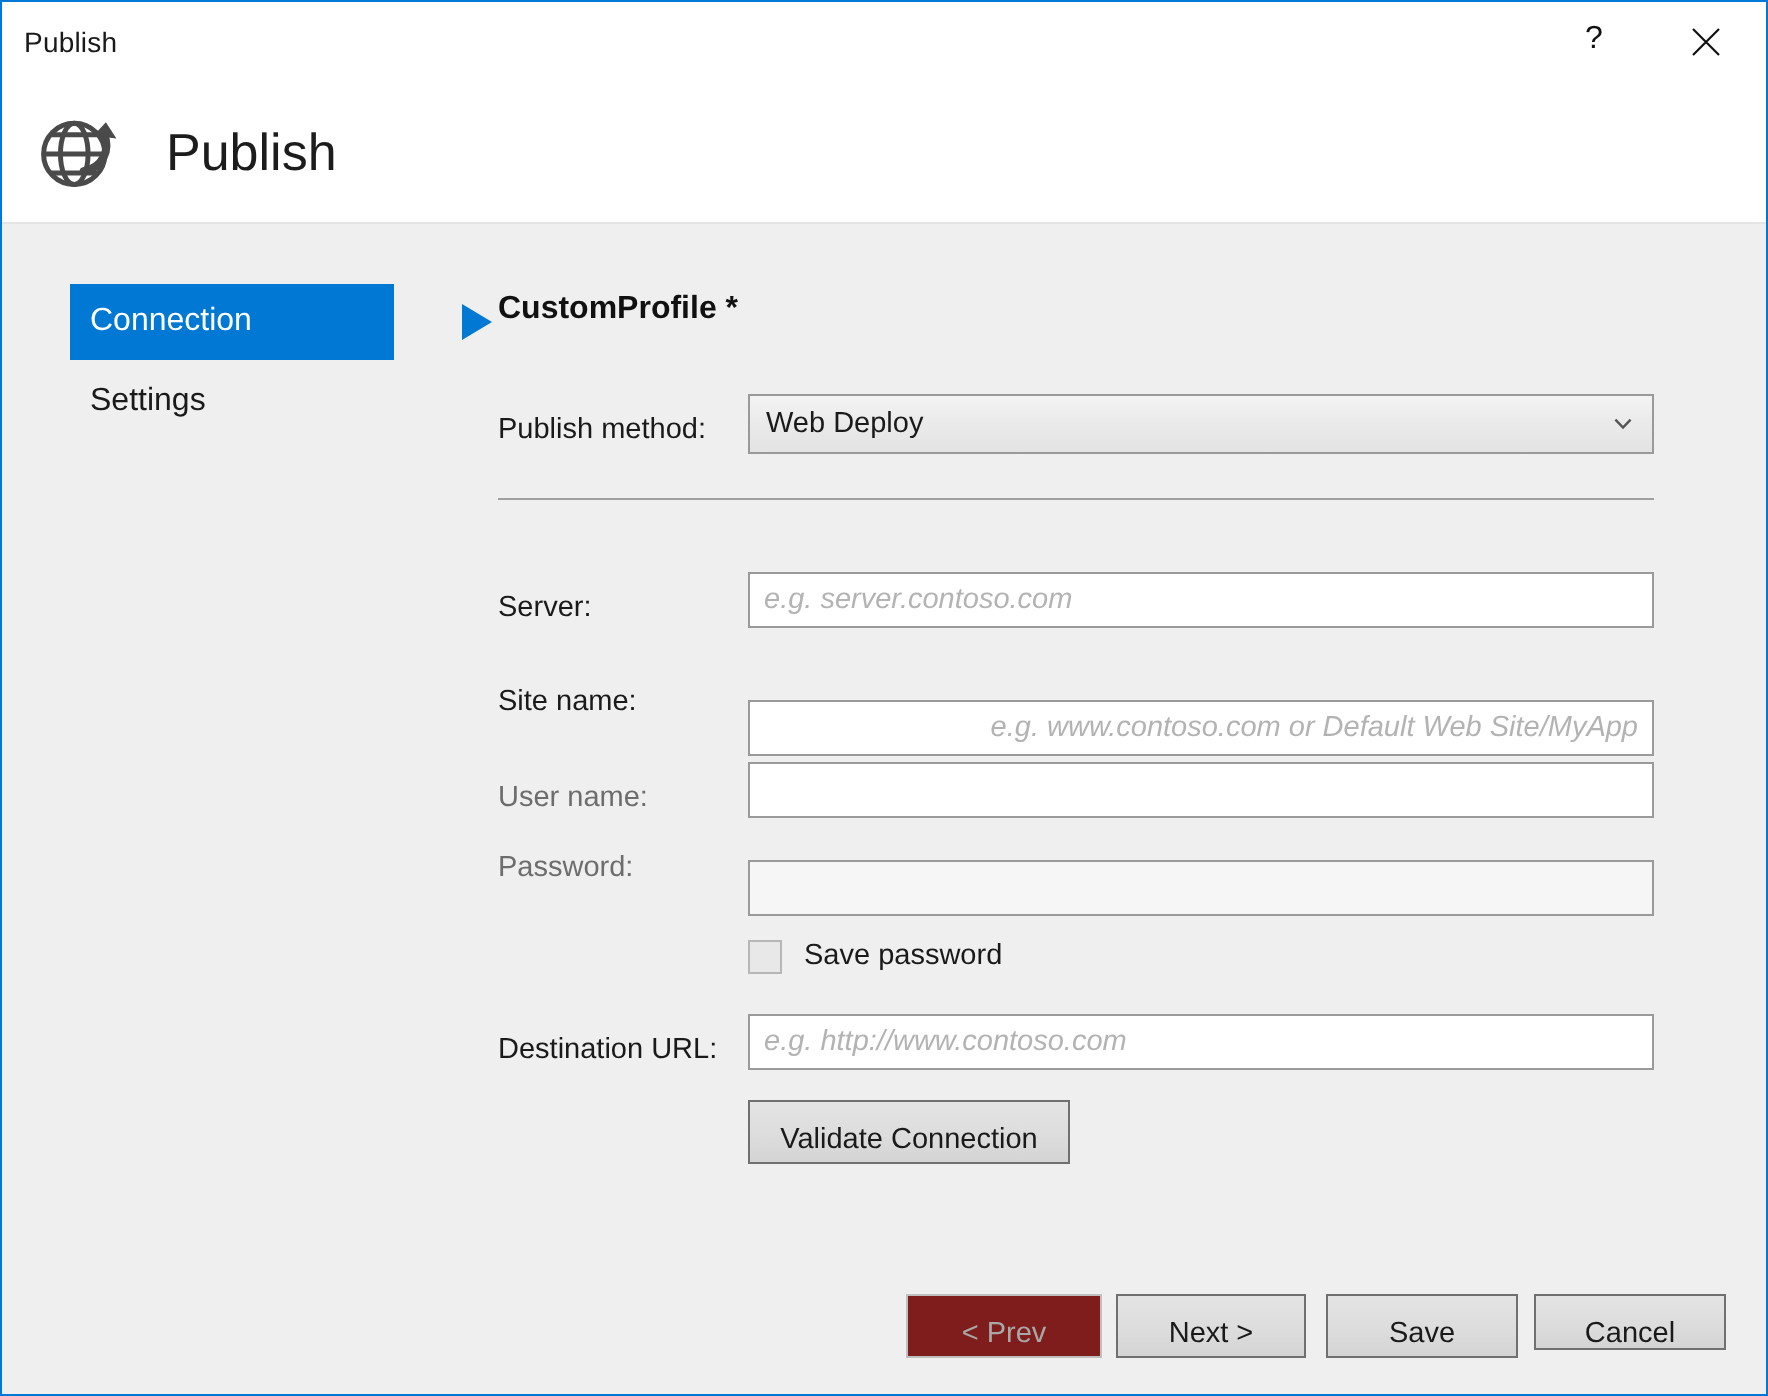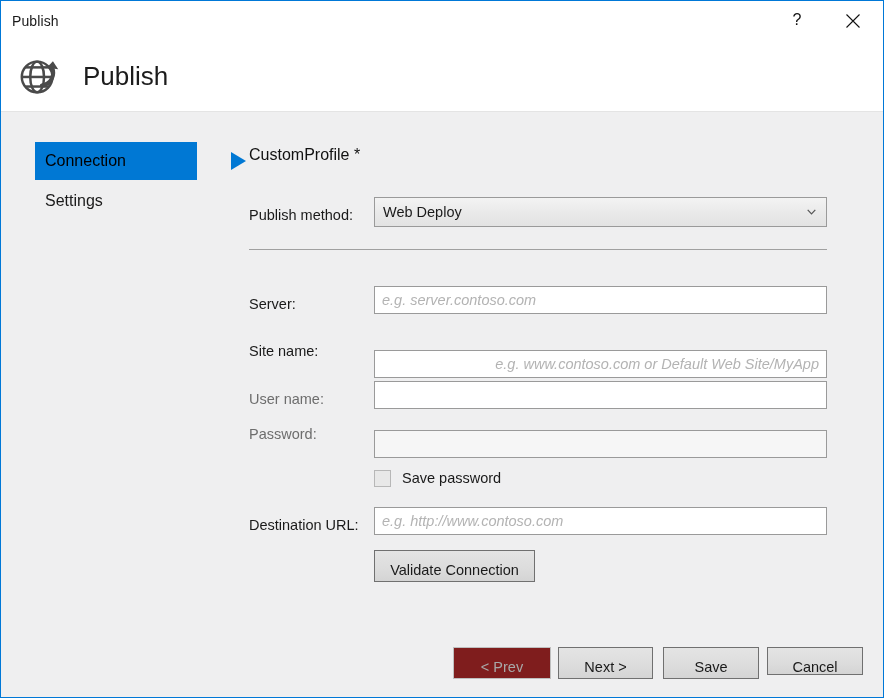--- a/index.html
+++ b/index.html
@@ -128,21 +128,21 @@
   }
   .nav-item .nav-label {
     font-size: 16px;
     padding-left: 10px;
     color: #1a1a1a;
     line-height: 20px;
   }
   .nav-item.active {
     background: #0078d4;
   }
-  .nav-item.active .nav-label { color: #000000; }
+  .nav-item.active .nav-label { color: #ffffff; }
   .nav-arrow {
     position: absolute;
     left: 196px;
     top: 50%;
     margin-top: -9px;
     width: 0; height: 0;
     border-top: 9px solid transparent;
     border-bottom: 9px solid transparent;
     border-left: 15px solid #0078d4;
   }
@@ -155,21 +155,21 @@
     left: 248px;
     top: 0;
     width: 590px;
     height: 585px;
   }
   .profile-title {
     position: absolute;
     left: 0;
     top: 33px;
     font-size: 16px;
-    font-weight: normal;
+    font-weight: bold;
     color: #111111;
     line-height: 20px;
   }
 
   .row-label {
     position: absolute;
     font-size: 14.5px;
     color: #1a1a1a;
     line-height: 18px;
     white-space: nowrap;

